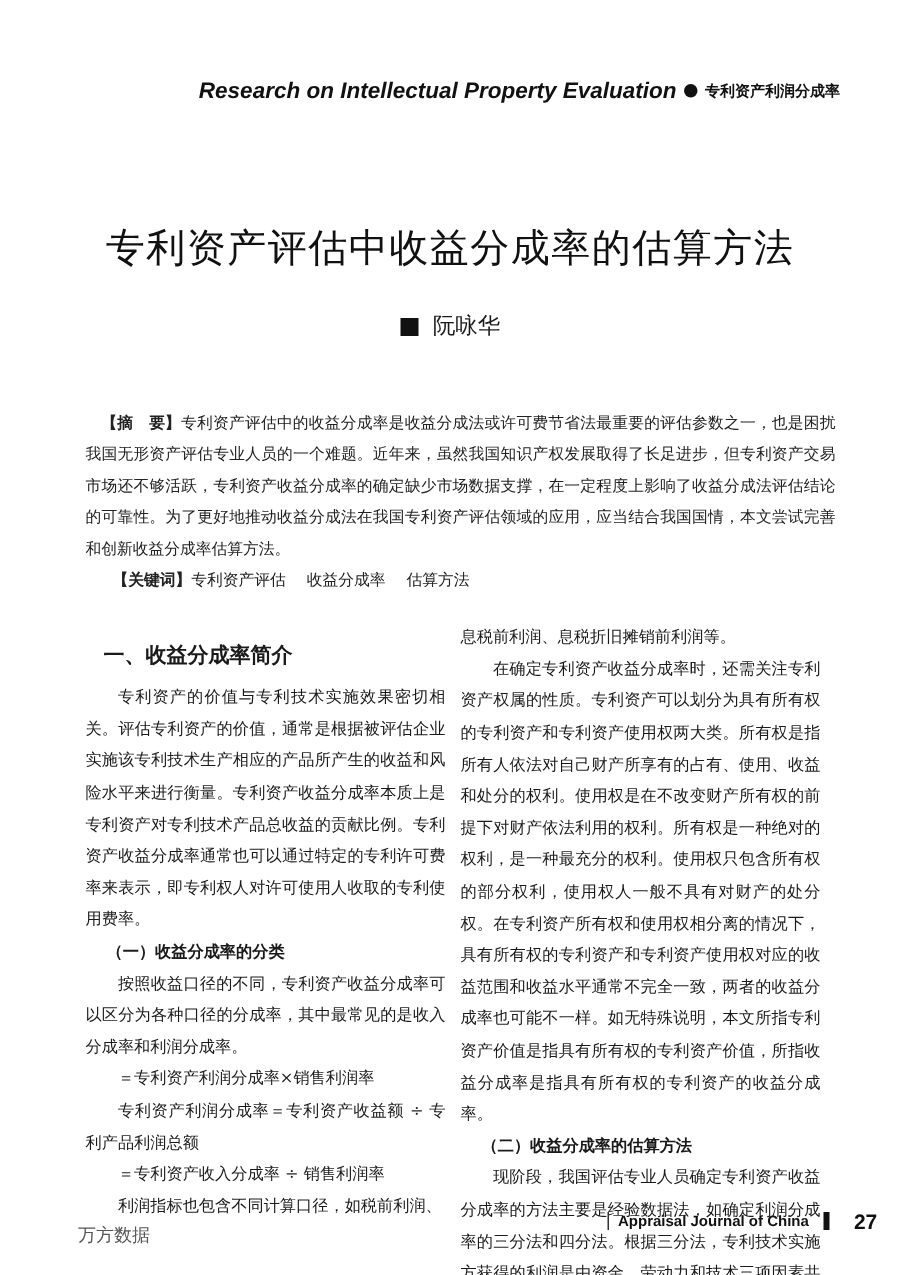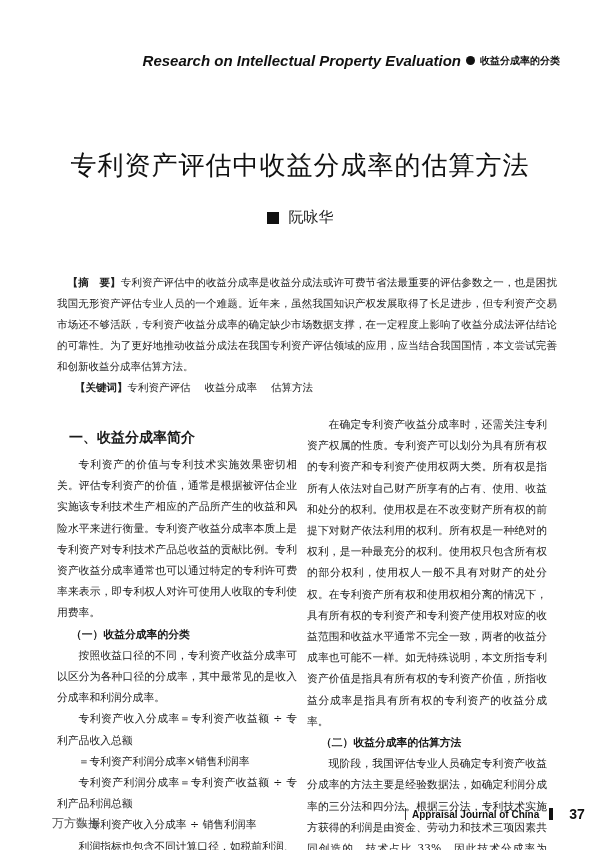--- a/index.html
+++ b/index.html
@@ -59,21 +59,21 @@
   .footer-right .bar-thin { width: 1px; height: 12px; background: #333; }
   .footer-right .bar-thick { width: 4px; height: 12px; background: #111; margin-left: 4px; }
   .footer-right .page { font-size: 14px; margin-left: 10px; }
 </style>
 </head>
 <body>
 
 <div class="running-head">
   <span class="en">Research on Intellectual Property Evaluation</span>
   <span class="dot"></span>
-  <span class="cn">收益分成率的分类</span>
+  <span class="cn">专利资产利润分成率</span>
 </div>
 
 <div class="title">专利资产评估中收益分成率的估算方法</div>
 
 <div class="author">
   <span class="sq"></span>
   <span>阮咏华</span>
 </div>
 
 <div class="abstract">
@@ -83,33 +83,33 @@
   <p class="keywords">
     <span class="label">【关键词】</span><span class="kw">专利资产评估</span><span class="kw">收益分成率</span><span class="kw">估算方法</span>
   </p>
 </div>
 
 <div class="col left">
   <div class="h1">一、收益分成率简介</div>
   <p class="ind">专利资产的价值与专利技术实施效果密切相关。评估专利资产的价值，通常是根据被评估企业实施该专利技术生产相应的产品所产生的收益和风险水平来进行衡量。专利资产收益分成率本质上是专利资产对专利技术产品总收益的贡献比例。专利资产收益分成率通常也可以通过特定的专利许可费率来表示，即专利权人对许可使用人收取的专利使用费率。</p>
   <p class="h2">（一）收益分成率的分类</p>
   <p class="ind">按照收益口径的不同，专利资产收益分成率可以区分为各种口径的分成率，其中最常见的是收入分成率和利润分成率。</p>
-  <p class="formula">专利资产收入分成率＝专利资产收益额 ÷ 专利产品收入总额</p>
   <p class="formula2">＝专利资产利润分成率×销售利润率</p>
   <p class="formula">专利资产利润分成率＝专利资产收益额 ÷ 专利产品利润总额</p>
   <p class="formula2">＝专利资产收入分成率 ÷ 销售利润率</p>
   <p class="ind">利润指标也包含不同计算口径，如税前利润、</p>
 </div>
 
 <div class="col right">
+  <p>息税前利润、息税折旧摊销前利润等。</p>
   <p class="ind">在确定专利资产收益分成率时，还需关注专利资产权属的性质。专利资产可以划分为具有所有权的专利资产和专利资产使用权两大类。所有权是指所有人依法对自己财产所享有的占有、使用、收益和处分的权利。使用权是在不改变财产所有权的前提下对财产依法利用的权利。所有权是一种绝对的权利，是一种最充分的权利。使用权只包含所有权的部分权利，使用权人一般不具有对财产的处分权。在专利资产所有权和使用权相分离的情况下，具有所有权的专利资产和专利资产使用权对应的收益范围和收益水平通常不完全一致，两者的收益分成率也可能不一样。如无特殊说明，本文所指专利资产价值是指具有所有权的专利资产价值，所指收益分成率是指具有所有权的专利资产的收益分成率。</p>
   <p class="h2">（二）收益分成率的估算方法</p>
   <p class="ind">现阶段，我国评估专业人员确定专利资产收益分成率的方法主要是经验数据法，如确定利润分成率的三分法和四分法。根据三分法，专利技术实施方获得的利润是由资金、劳动力和技术三项因素共同创造的，技术占比 33%，因此技术分成率为 33%。</p>
 </div>
 
 <div class="footer-left">万方数据</div>
 
 <div class="footer-right">
   <span class="bar-thin"></span>
   <span>Appraisal Journal of China</span>
   <span class="bar-thick"></span>
-  <span class="page">37</span>
+  <span class="page">27</span>
 </div>
 
 </body></html>

